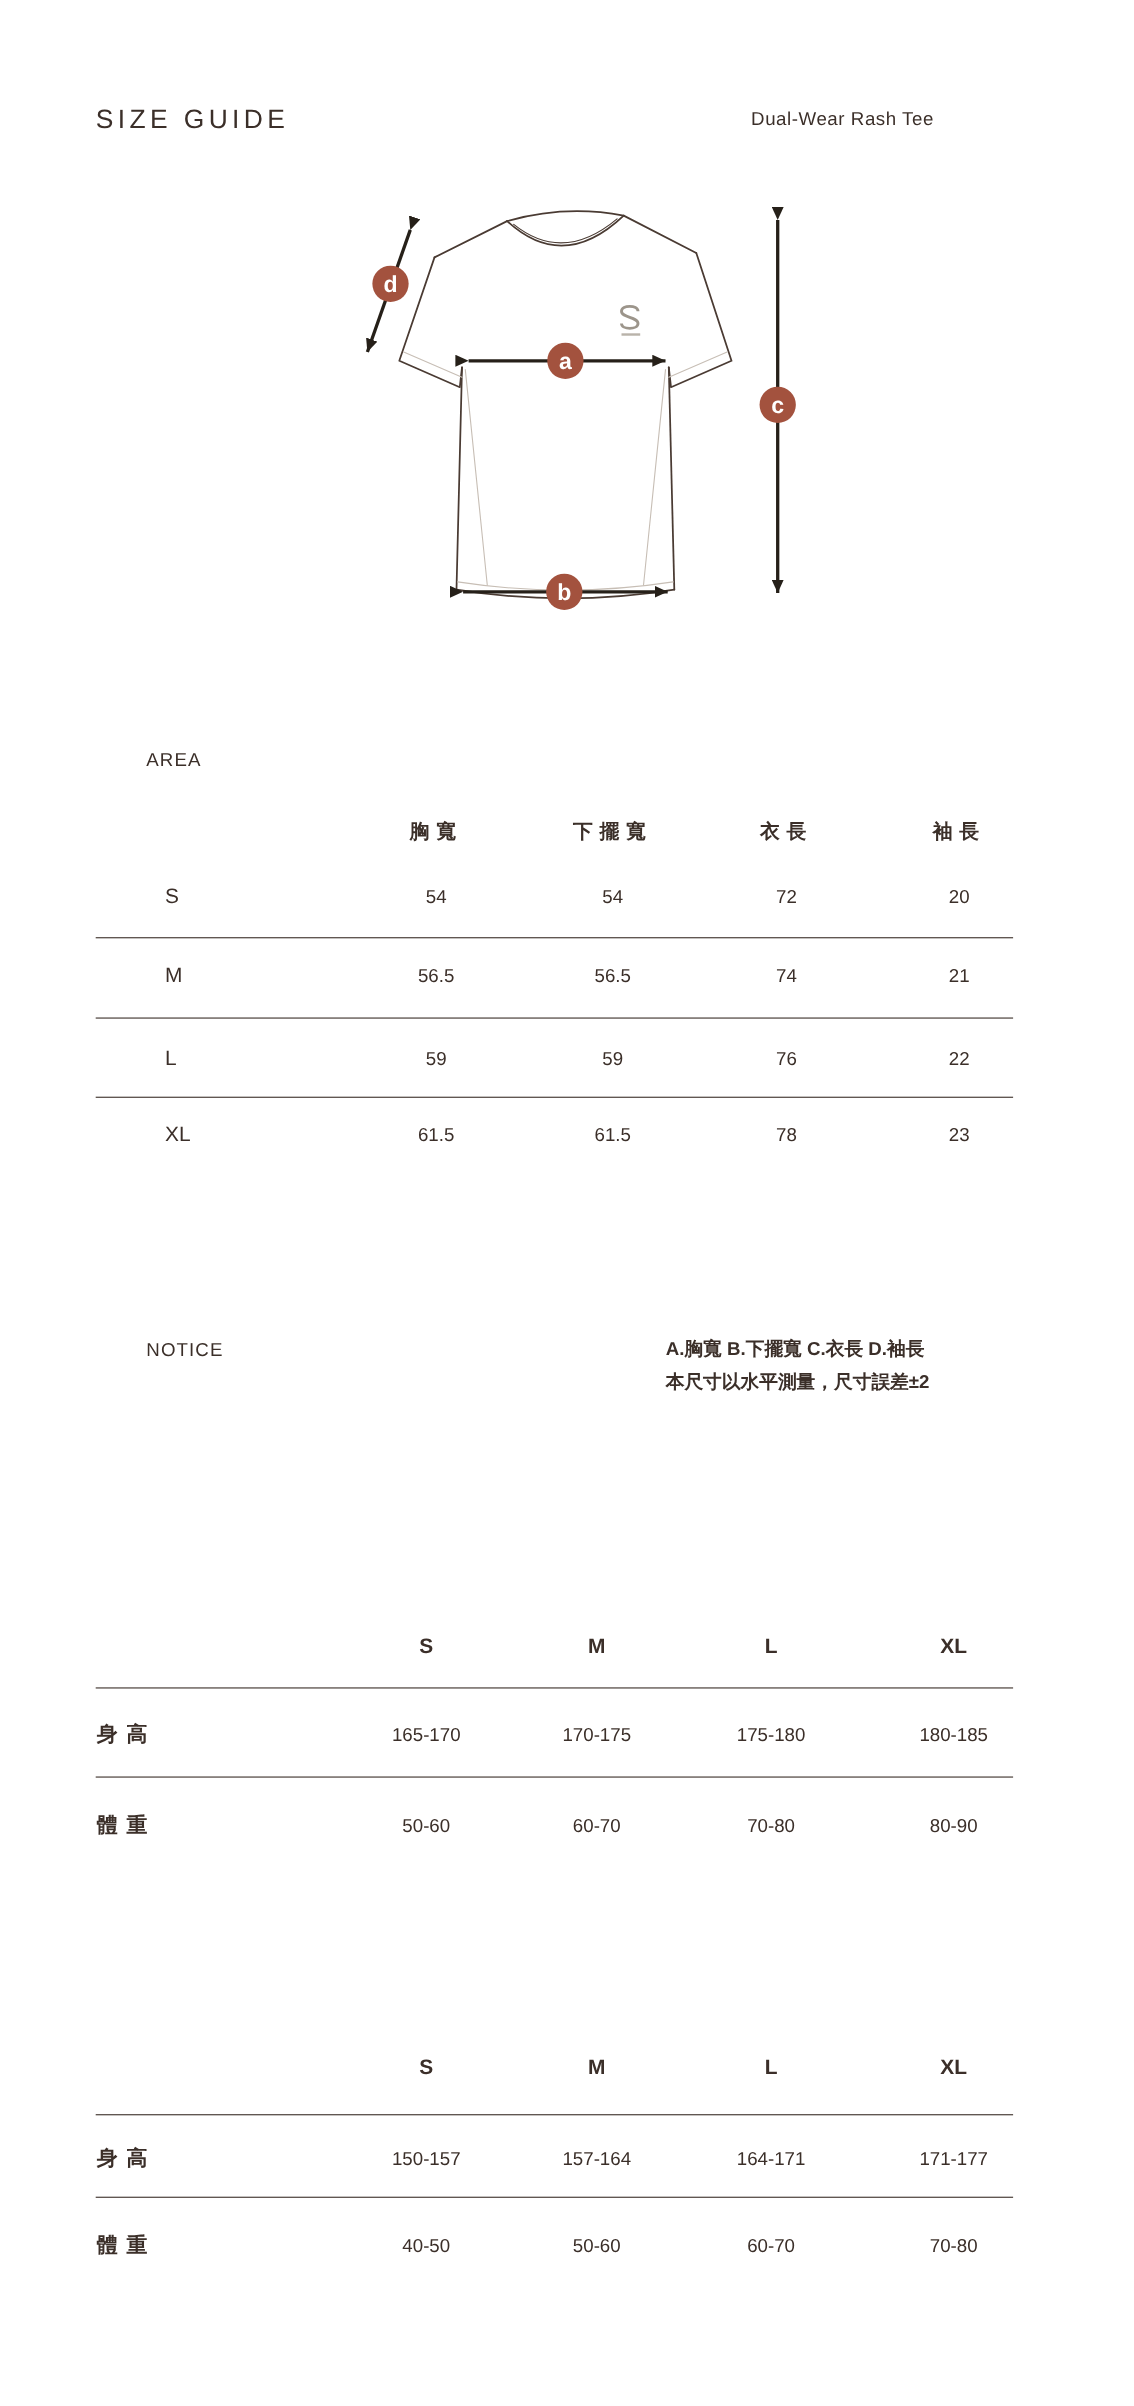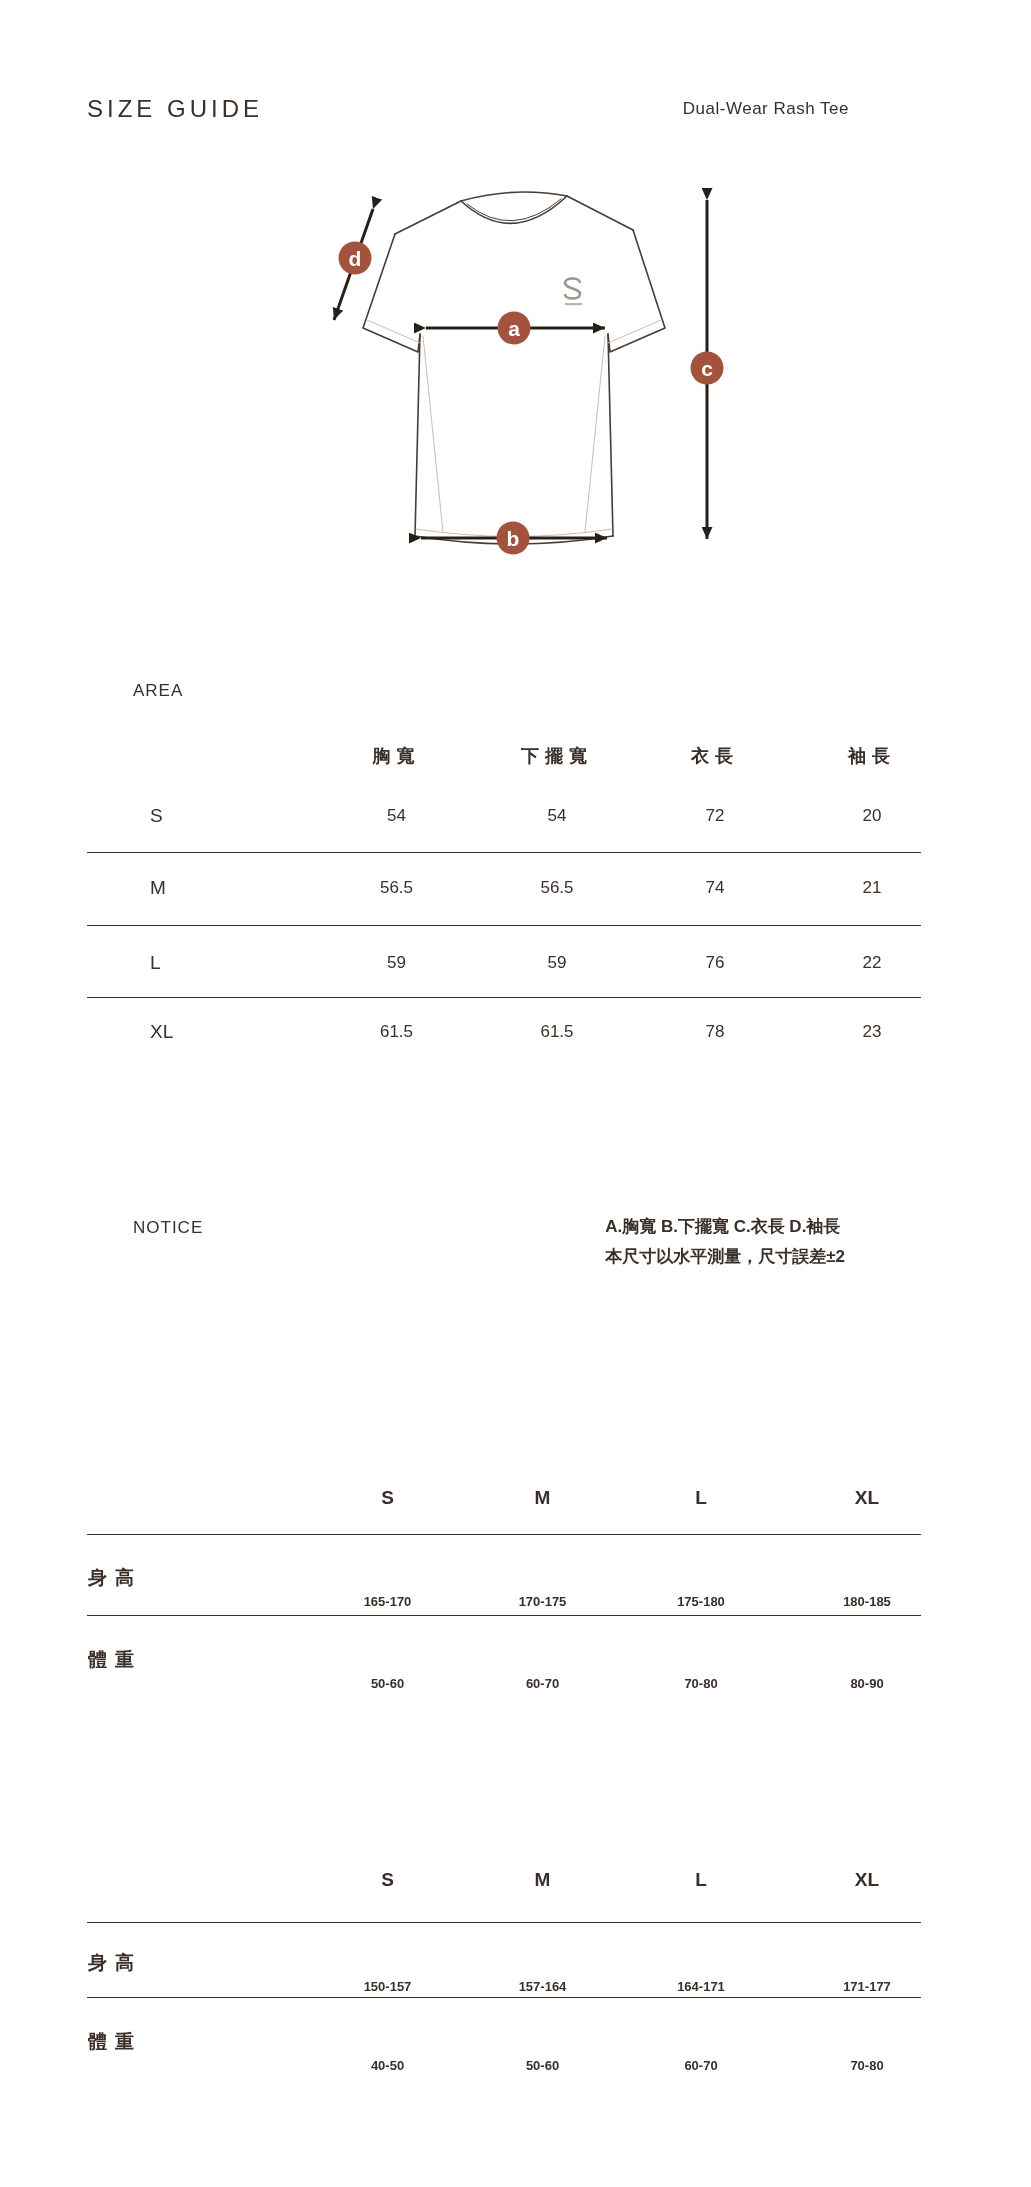--- a/index.html
+++ b/index.html
@@ -20,21 +20,21 @@
   .trow{left:87px;width:865px;height:34px;line-height:34px;display:grid;}
   .area-grid{grid-template-columns:230px 159px 162px 154px 160px;}
   .sug-grid{grid-template-columns:223px 155px 155px 162px 170px;}
   .cell{text-align:center;}
   .lbl{text-align:left;}
   .area-size-lbl{padding-left:63px;font-size:19px;}
   .sug-lbl{padding-left:1px;font-size:19px;font-weight:bold;letter-spacing:8px;}
   .cjk-head{font-weight:bold;font-size:18px;letter-spacing:6px;margin-top:12px;}
   .num{font-size:17px;}
   .sug-head{font-weight:bold;font-size:19px;}
-  .sug-num{font-weight:bold;font-size:13px;margin-top:24px;}
+  .sug-num{font-weight:normal;font-size:17px;}
 
   .notice-text{right:76px;top:1212px;text-align:left;font-weight:bold;font-size:17px;line-height:30px;}
   .footnote{left:84px;top:2108px;height:34px;line-height:34px;font-weight:bold;font-size:18px;letter-spacing:1px;}
 </style>
 </head>
 <body>
 
 <div class="page">
 
   <div class="abs page-title">SIZE GUIDE</div>

